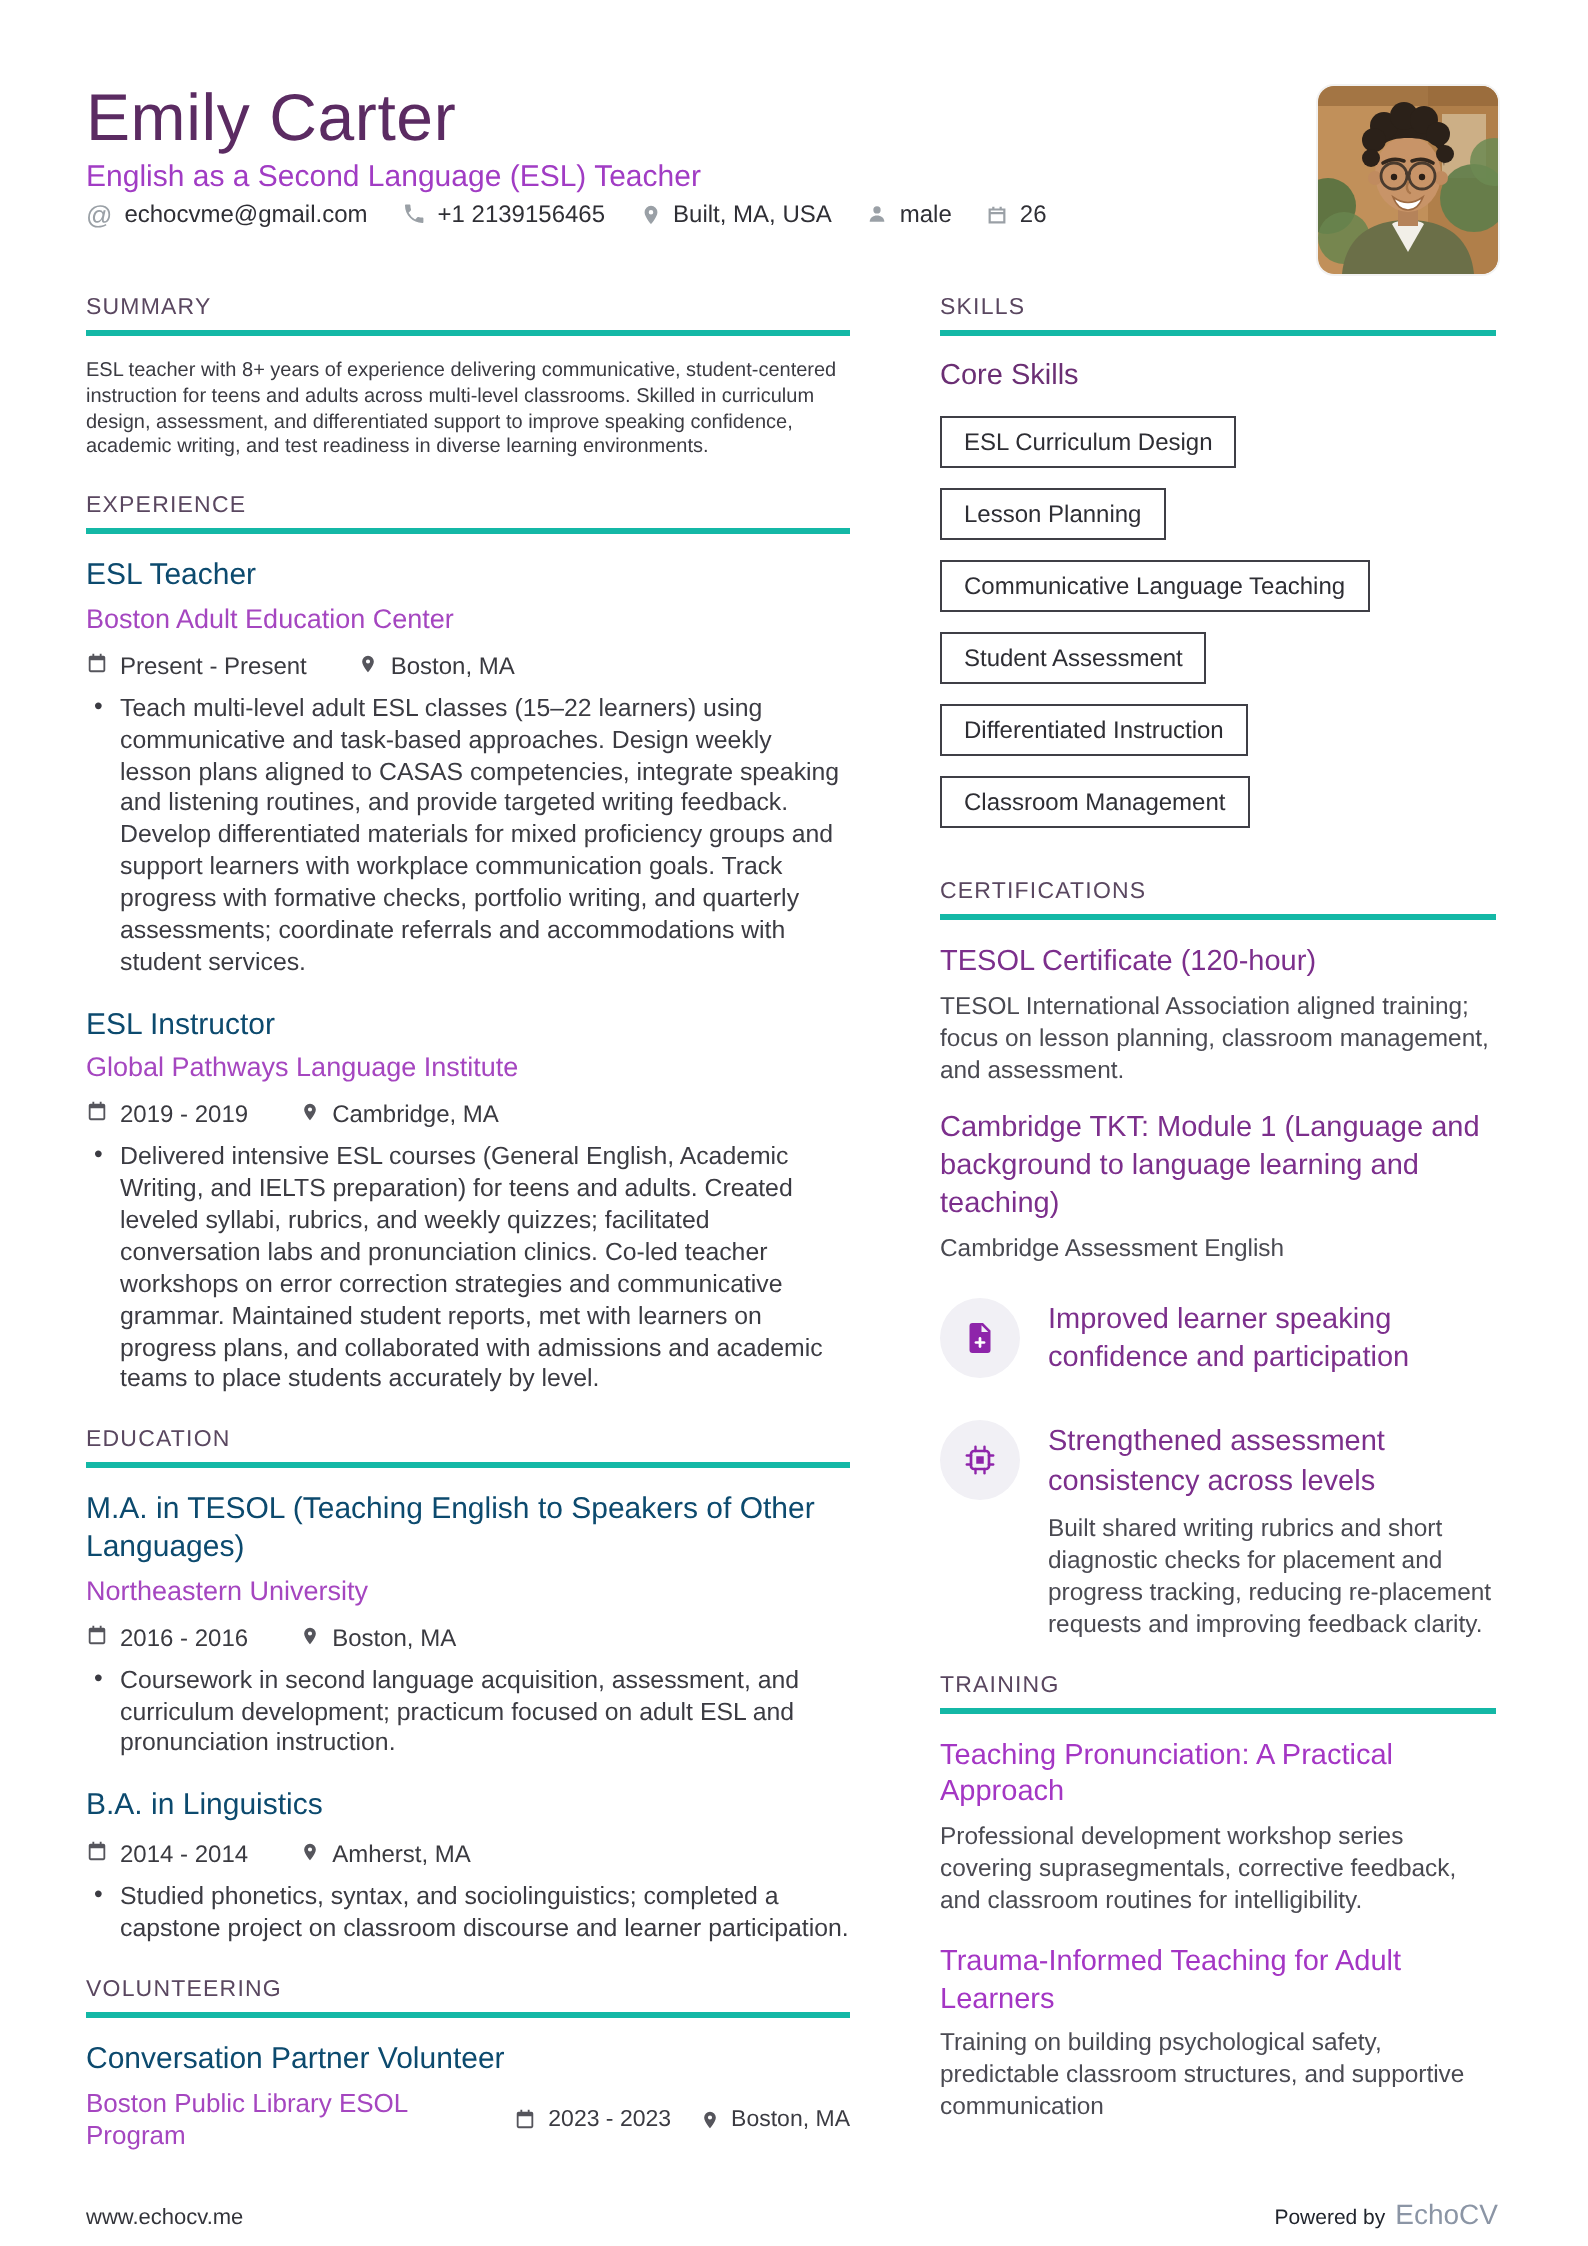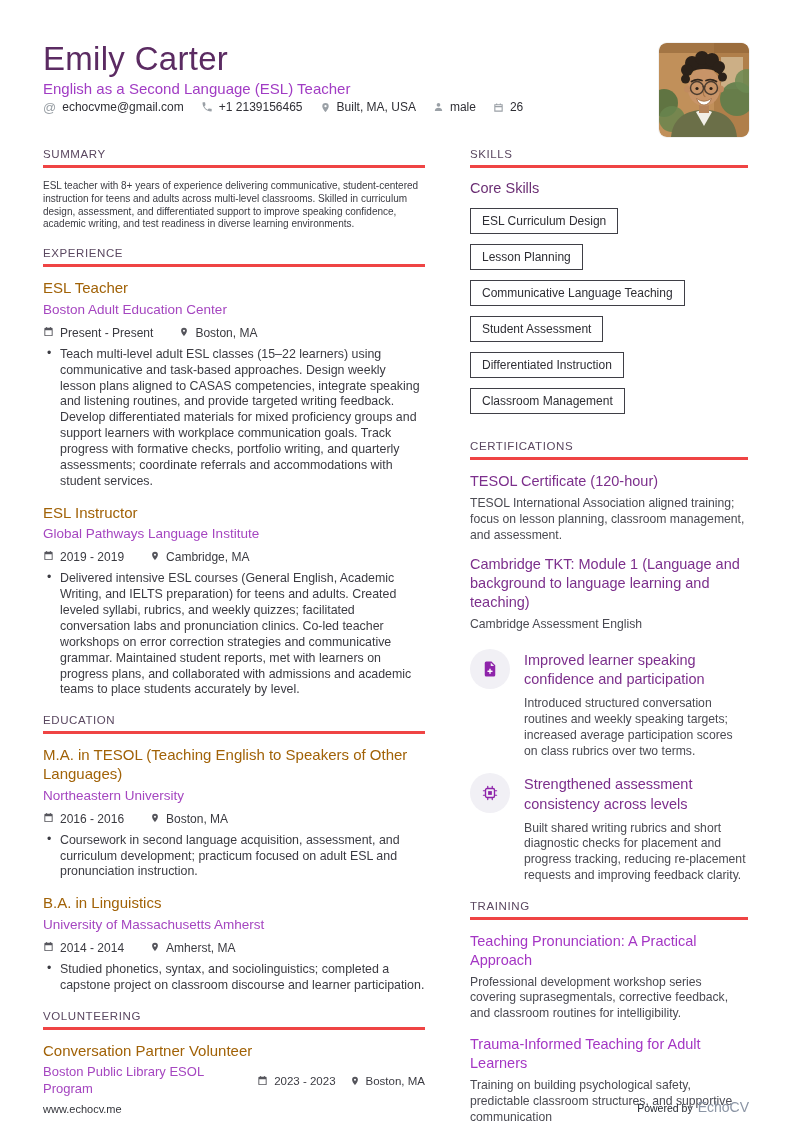--- a/index.html
+++ b/index.html
@@ -17,27 +17,27 @@
   .c-icon { color:#9aa0a6; font-size:13px; line-height:1; display:flex; align-items:center; }
   .photo-wrap { position:absolute; left:659px; top:43px; width:90px; height:94px; border-radius:8px; overflow:hidden; box-shadow:0 0 0 1px rgba(0,0,0,.05); }
 
   
   .col-left  { position:absolute; left:43px;  top:148px; width:382px; }
   .col-right { position:absolute; left:470px; top:148px; width:278px; }
 
   
   .sec { margin-bottom:16px; }
   .sec-head { font-size:11.5px; letter-spacing:.6px; color:#5a4760; padding-bottom:5px;
-              border-bottom:3px solid #ef4444; margin-bottom:12px; font-weight:400; }
+              border-bottom:3px solid #14b8a6; margin-bottom:12px; font-weight:400; }
 
   
   .body-text { font-size:10px; line-height:1.28; color:#3b3b42; }
 
   
-  .item-title { font-size:15px; color:#a16207; margin-top:4px; line-height:1.25; }
+  .item-title { font-size:15px; color:#0c4a6e; margin-top:4px; line-height:1.25; }
   .item-org   { font-size:13.5px; color:#a546c0; margin-top:4px; line-height:1.25; }
   .meta-row { display:flex; gap:26px; margin-top:7px; font-size:12px; color:#3a3a40; align-items:center; }
   .meta { display:flex; gap:6px; align-items:flex-start; white-space:nowrap; }
   .meta svg { flex:0 0 auto; }
   .bullets { margin:7px 0 14px 4px; }
   .bullets li { list-style:none; position:relative; padding-left:13px; font-size:12.4px; line-height:1.28; color:#3b3b42; }
   .bullets li::before { content:"•"; position:absolute; left:0; top:-1px; color:#3b3b42; }
 
   
   .vol-row { display:flex; align-items:center; gap:14px; margin-top:4px; flex-wrap:nowrap; }
@@ -236,21 +236,20 @@
             <span>Boston, MA</span>
           </span>
         </div>
         <ul class="bullets">
             <li>Coursework in second language acquisition, assessment, and curriculum development; practicum focused on adult ESL and pronunciation instruction.</li>
           </ul>
       </div>
 
       <div>
         <div class="item-title">B.A. in Linguistics</div>
-        <div class="item-org">University of Massachusetts Amherst</div>
         <div class="meta-row">
           <span class="meta">
             <svg width="11" height="11" viewBox="0 0 24 24">
                 <path fill="#55555c" d="M7 2v2H5a2 2 0 0 0-2 2v14a2 2 0 0 0 2 2h14a2 2 0 0 0 2-2V6a2 2 0 0 0-2-2h-2V2h-2v2H9V2H7zM5 9h14v11H5V9z"></path>
               </svg>
             <span>2014 - 2014</span>
           </span>
           <span class="meta">
             <svg width="10" height="12" viewBox="0 0 24 24">
                 <path fill="#55555c" d="M12 2a7 7 0 0 0-7 7c0 5.2 7 13 7 13s7-7.8 7-13a7 7 0 0 0-7-7zm0 9.5A2.5 2.5 0 1 1 12 6.5a2.5 2.5 0 0 1 0 5z"></path>
@@ -318,21 +317,20 @@
           <svg width="18" height="18" viewBox="0 0 24 24">
               <path fill="#8e24aa" d="M14 2H7a2 2 0 0 0-2 2v16a2 2 0 0 0 2 2h10a2 2 0 0 0 2-2V7l-5-5zm-1 1.5L17.5 8H13V3.5z"></path>
               <g stroke="#ffffff" stroke-width="1.8" stroke-linecap="round">
                 <line x1="9.3" y1="15" x2="14.7" y2="15"></line>
                 <line x1="12" y1="12.3" x2="12" y2="17.7"></line>
               </g>
             </svg>
         </div>
         <div>
           <div class="ach-title">Improved learner speaking confidence and participation</div>
-          <div class="ach-desc">Introduced structured conversation routines and weekly speaking targets; increased average participation scores on class rubrics over two terms.</div>
         </div>
       </div>
 
       <div class="ach">
         <div class="ach-icon">
           <svg width="18" height="18" viewBox="0 0 24 24">
               <rect x="6" y="6" width="12" height="12" rx="2" fill="none" stroke="#8e24aa" stroke-width="1.8"></rect>
               <rect x="9.5" y="9.5" width="5" height="5" fill="#8e24aa"></rect>
               <g stroke="#8e24aa" stroke-width="1.6" stroke-linecap="round">
                 <line x1="9" y1="3.2" x2="9" y2="6"></line>

